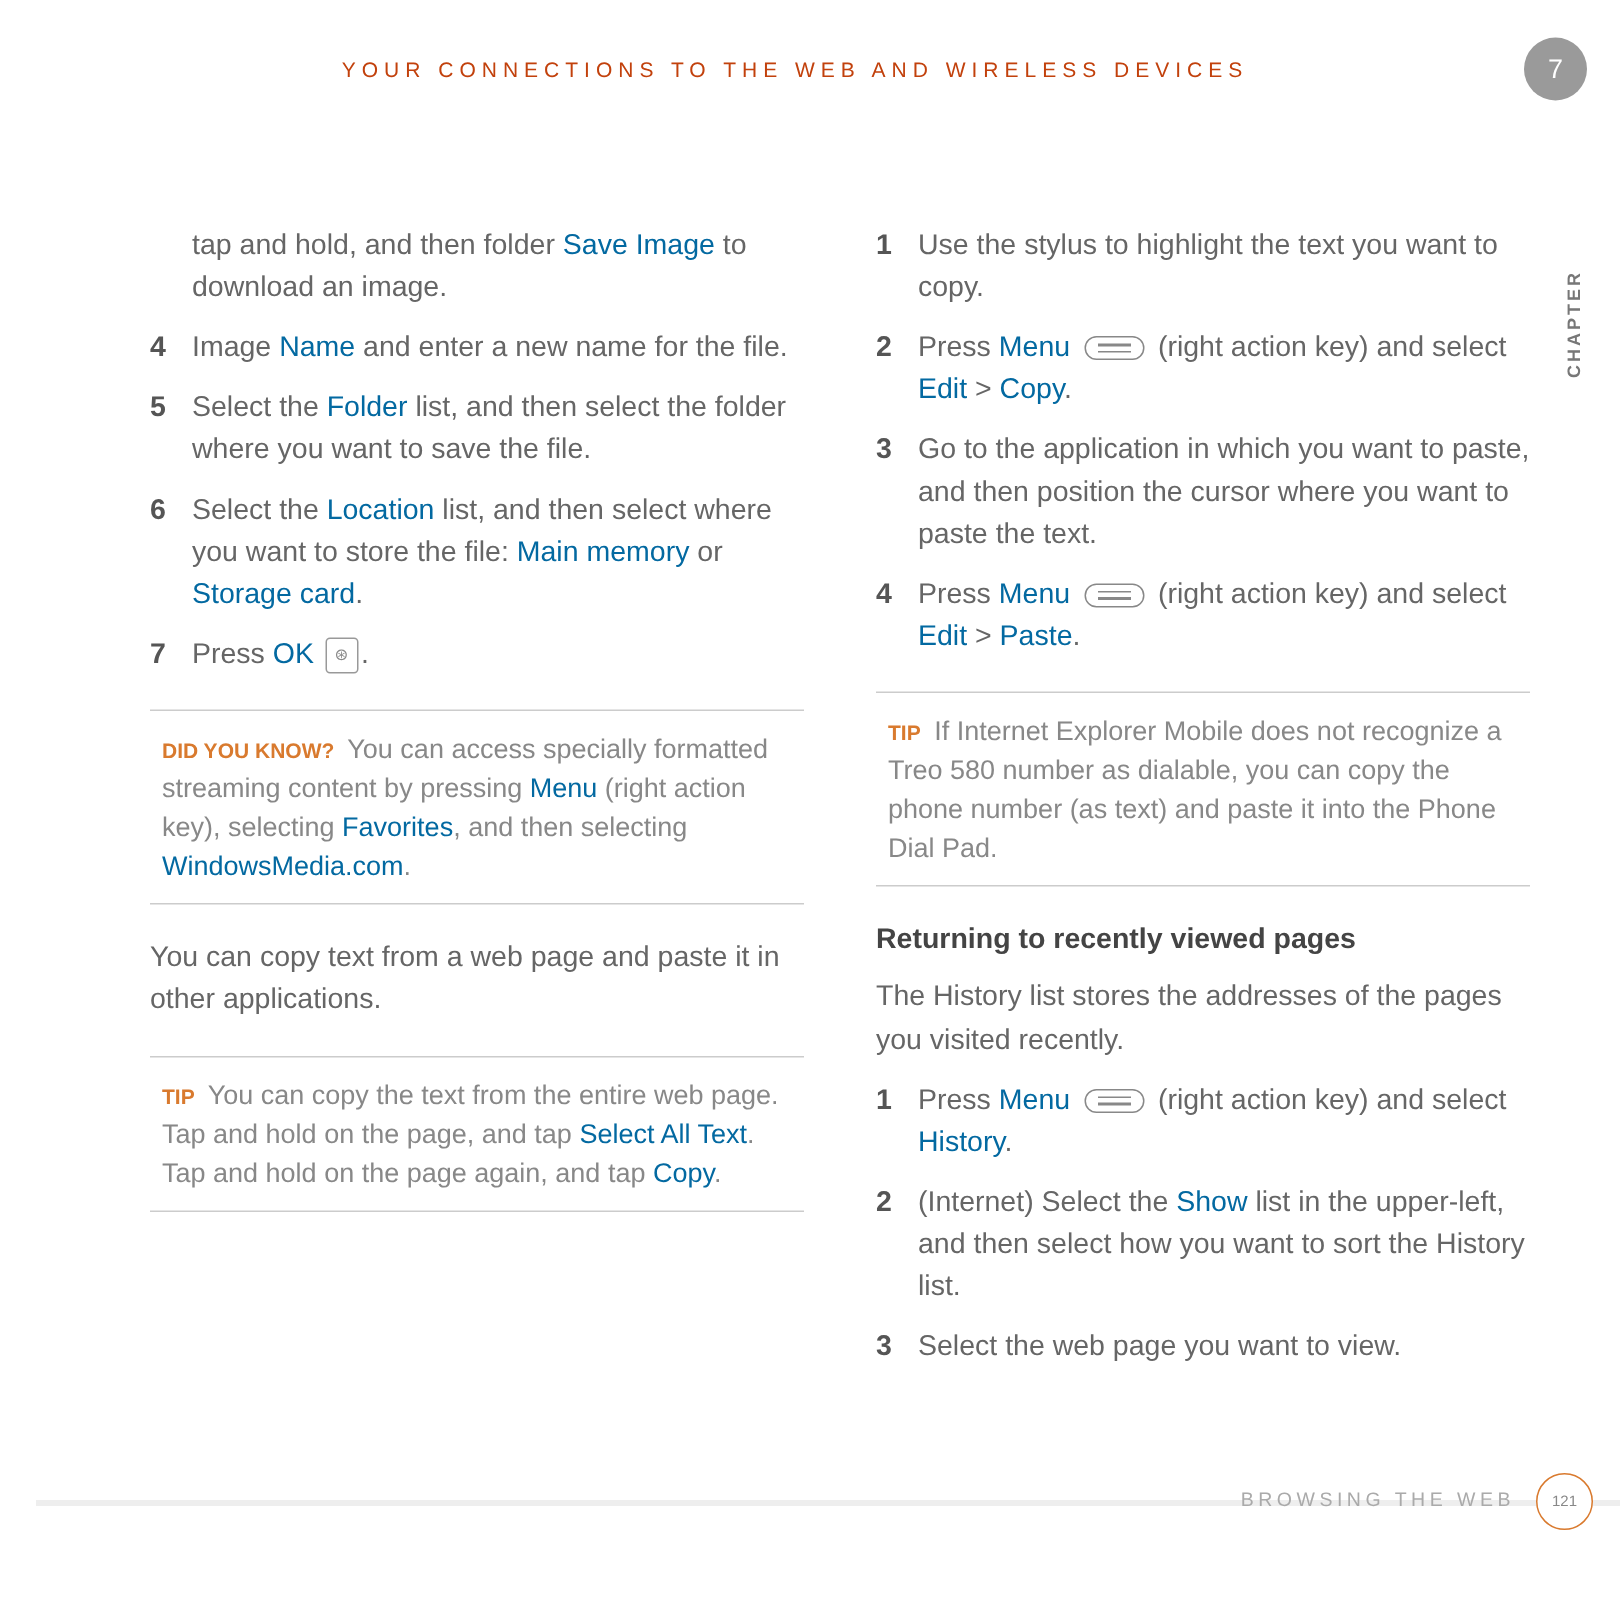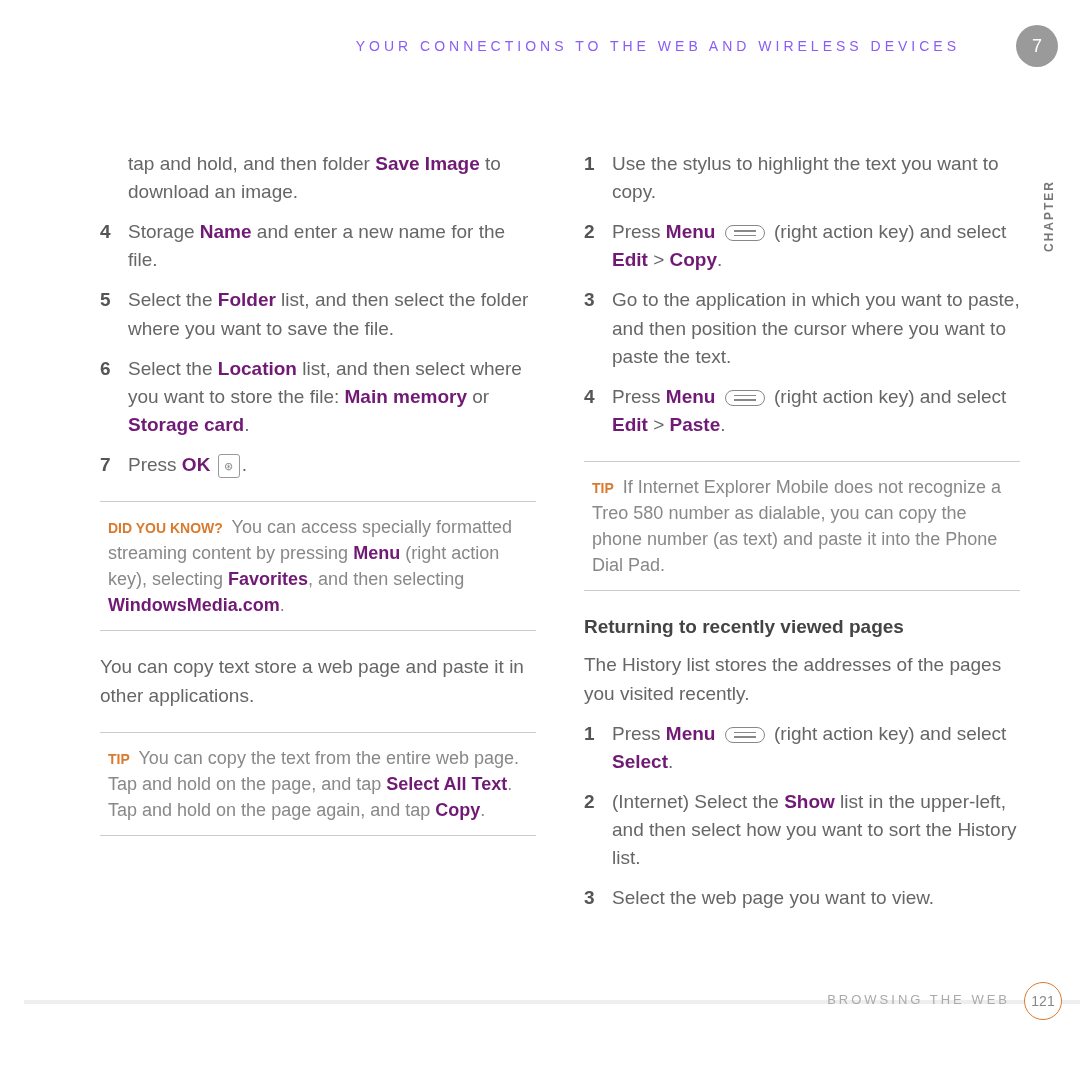--- a/index.html
+++ b/index.html
@@ -11,22 +11,22 @@
       color: #555;
       position: relative;
     }
     .header-bar {
       position: absolute;
       top: 38px;
       left: 100px;
       right: 60px;
       font-size: 14px;
       letter-spacing: 4px;
-      color: #8b5cf6;
-      text-align: right;
+      color: #c2410c;
+      text-align: center;
       padding-right: 60px;
     }
     .chapter-badge {
       position: absolute;
       top: 25px;
       right: 22px;
       width: 42px;
       height: 42px;
       background: #9a9a9a;
       border-radius: 50%;
@@ -65,21 +65,21 @@
       display: flex;
       margin-bottom: 12px;
     }
     .step-num {
       width: 28px;
       flex-shrink: 0;
       font-weight: bold;
       color: #555;
     }
     .step-text { flex: 1; }
-    .b { font-weight: bold; color: #701a75; }
+    .b { font-weight: normal; color: #0369a1; }
     .callout {
       border-top: 1px solid #ccc;
       border-bottom: 1px solid #ccc;
       padding: 12px 8px;
       margin: 22px 0 22px 0;
       font-size: 18px;
       line-height: 1.45;
       color: #888;
     }
     .callout-label {
@@ -155,21 +155,21 @@
       position: absolute;
       right: 18px;
       top: -18px;
       width: 38px;
       height: 38px;
       border: 1.5px solid #d97a2e;
       border-radius: 50%;
       display: flex;
       align-items: center;
       justify-content: center;
-      font-size: 14px;
+      font-size: 10px;
       color: #888;
       background: #fff;
     }
   </style>
 </head>
 <body>
 
 <div class="header-bar">YOUR CONNECTIONS TO THE WEB AND WIRELESS DEVICES</div>
 <div class="chapter-badge">7</div>
 <div class="chapter-label">CHAPTER</div>
@@ -179,41 +179,41 @@
   <div class="col">
     <div class="step">
       <div class="step-num"></div>
       <div class="step-text">
         <span>tap and hold, and then folder </span><span class="b">Save Image</span><span> to download an image.</span>
       </div>
     </div>
     <div id="left-steps">
         <div class="step">
           <div class="step-num">4</div>
-          <div class="step-text"><span>Storage </span><span class="b">Name</span><span> and enter a new name for the file.</span></div>
+          <div class="step-text"><span>Image </span><span class="b">Name</span><span> and enter a new name for the file.</span></div>
         </div>
         <div class="step">
           <div class="step-num">5</div>
           <div class="step-text"><span>Select the </span><span class="b">Folder</span><span> list, and then select the folder where you want to save the file.</span></div>
         </div>
         <div class="step">
           <div class="step-num">6</div>
           <div class="step-text"><span>Select the </span><span class="b">Location</span><span> list, and then select where you want to store the file: </span><span class="b">Main memory</span><span> or </span><span class="b">Storage card</span><span>.</span></div>
         </div>
         <div class="step">
           <div class="step-num">7</div>
           <div class="step-text"><span>Press </span><span class="b">OK</span><span> </span><span class="ok-icon">⊛</span><span>.</span></div>
         </div>
       </div>
 
     <div class="callout">
       <span class="callout-label">DID YOU KNOW?</span><span id="left-callout1-body"><span> You can access specially formatted streaming content by pressing </span><span class="b">Menu</span><span> (right action key), selecting </span><span class="b">Favorites</span><span>, and then selecting </span><span class="b">WindowsMedia.com</span><span>.</span></span>
     </div>
 
-    <div class="para">You can copy text store a web page and paste it in other applications.</div>
+    <div class="para">You can copy text from a web page and paste it in other applications.</div>
 
     <div class="callout">
       <span class="callout-label">TIP</span><span id="left-callout2-body"><span> You can copy the text from the entire web page. Tap and hold on the page, and tap </span><span class="b">Select All Text</span><span>. Tap and hold on the page again, and tap </span><span class="b">Copy</span><span>.</span></span>
     </div>
   </div>
 
   <div class="col">
     <div id="right-steps1">
         <div class="step">
           <div class="step-num">1</div>
@@ -236,21 +236,21 @@
     <div class="callout">
       <span class="callout-label">TIP</span><span> If Internet Explorer Mobile does not recognize a Treo 580 number as dialable, you can copy the phone number (as text) and paste it into the Phone Dial Pad.</span>
     </div>
 
     <div class="section-heading">Returning to recently viewed pages</div>
     <div class="para">The History list stores the addresses of the pages you visited recently.</div>
 
     <div id="right-steps2">
         <div class="step">
           <div class="step-num">1</div>
-          <div class="step-text"><span>Press </span><span class="b">Menu</span><span> </span><span class="menu-icon"></span><span> (right action key) and select </span><span class="b">Select</span><span>.</span></div>
+          <div class="step-text"><span>Press </span><span class="b">Menu</span><span> </span><span class="menu-icon"></span><span> (right action key) and select </span><span class="b">History</span><span>.</span></div>
         </div>
         <div class="step">
           <div class="step-num">2</div>
           <div class="step-text"><span>(Internet) Select the </span><span class="b">Show</span><span> list in the upper-left, and then select how you want to sort the History list.</span></div>
         </div>
         <div class="step">
           <div class="step-num">3</div>
           <div class="step-text"><span>Select the web page you want to view.</span></div>
         </div>
       </div>

